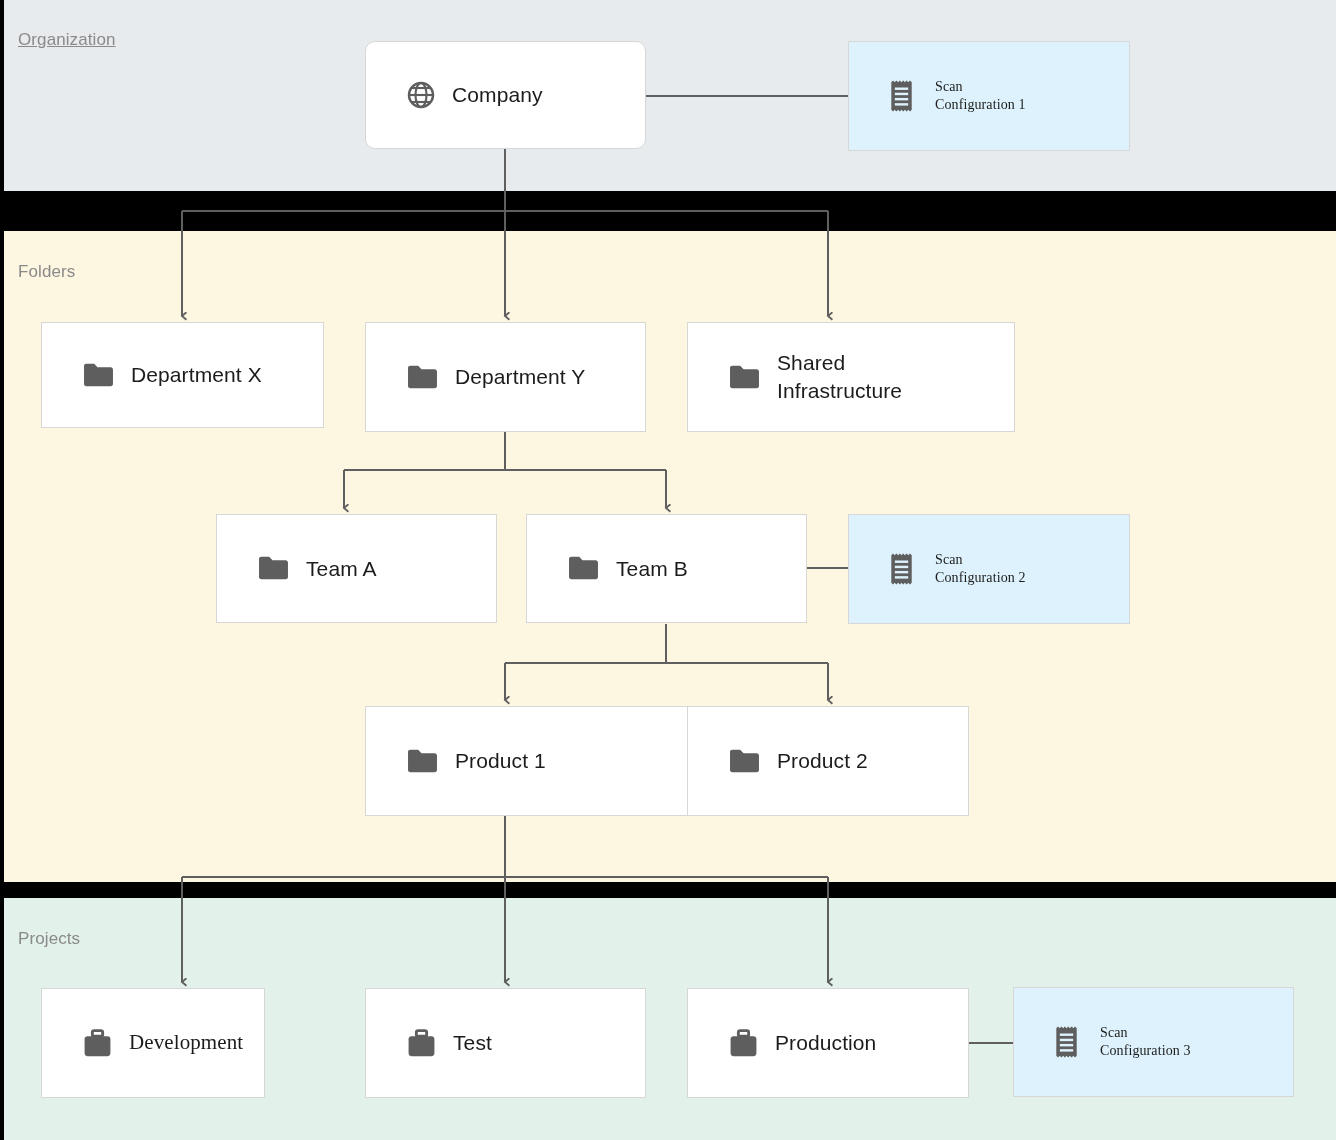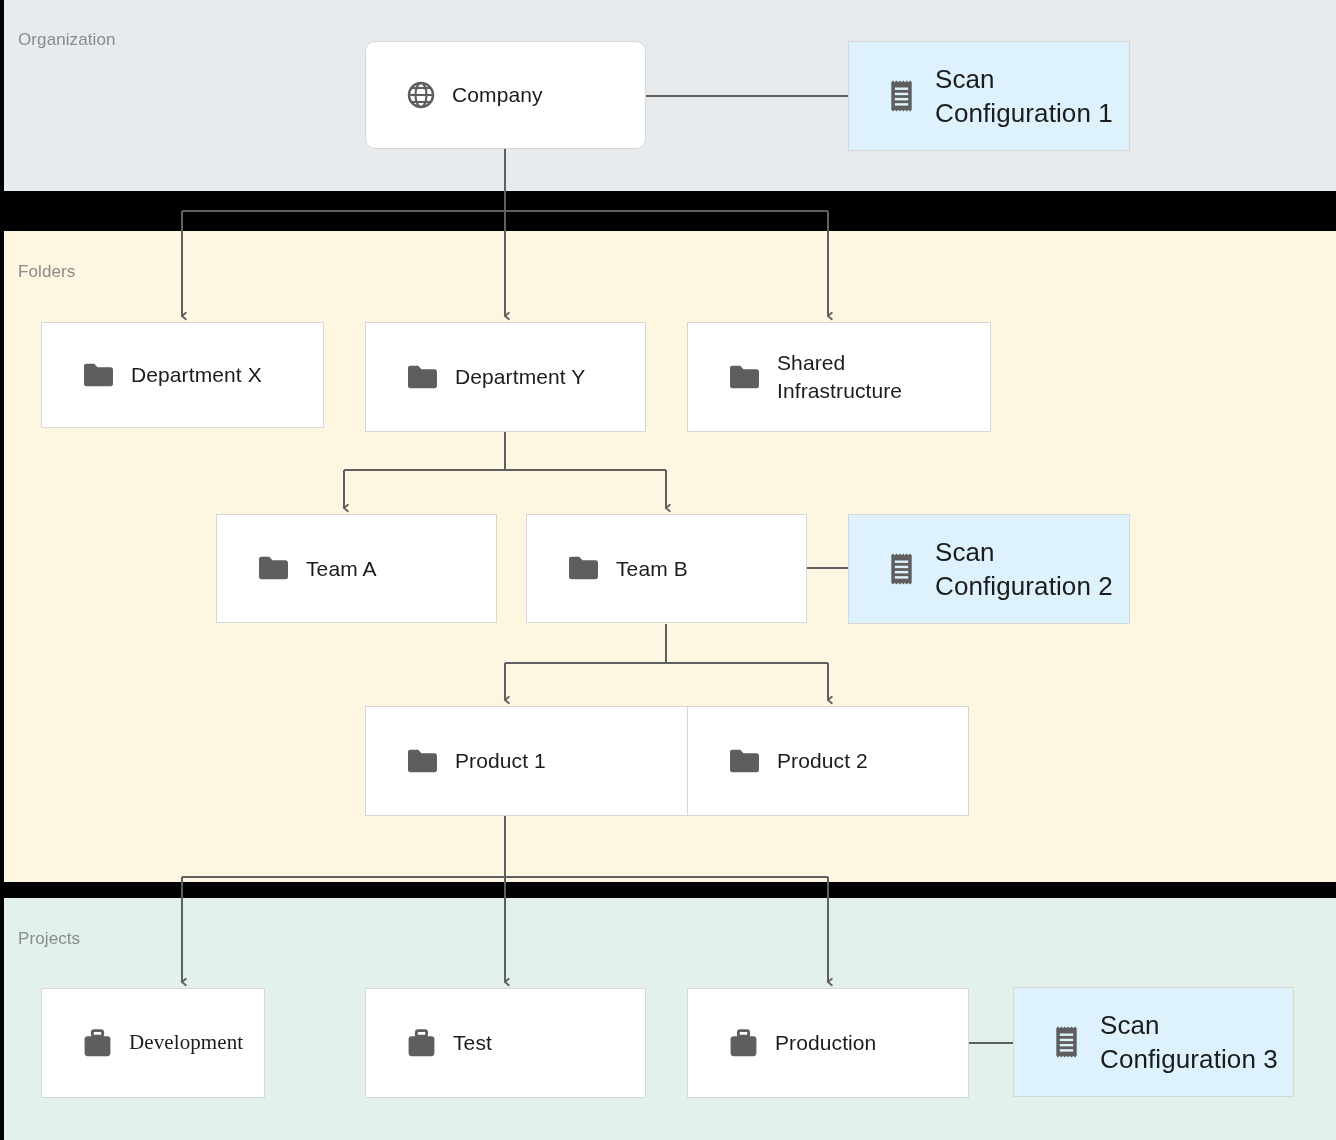--- a/index.html
+++ b/index.html
@@ -38,21 +38,21 @@
     height: 242px;
     background: #e2f1ea;
   }
   .band-label {
     position: absolute;
     font-size: 17px;
     color: #8a8a8a;
     letter-spacing: 0.1px;
     white-space: nowrap;
   }
-  #label-organization { left: 18px; top: 30px; }
+  #label-organization { left: 18px; top: 30px; text-decoration: underline; }
   #label-folders      { left: 18px; top: 262px; }
   #label-projects     { left: 18px; top: 929px; }
 
   
   #connectors {
     position: absolute;
     left: 0;
     top: 0;
     width: 1336px;
     height: 1140px;
@@ -85,21 +85,22 @@
     margin-right: 18px;
   }
   .node-label {
     font-size: 21px;
     color: #1c1c1c;
     line-height: 1.32;
     white-space: pre-line;
     letter-spacing: 0.1px;
   }
   .node.scan .node-label {
-    font-size: 26px;
+    font-size: 14px;
+    font-family: Liberation Serif, serif;
   }
 </style>
 </head>
 <body>
 
 <div id="canvas">
 
   <div class="band" id="band-organization"></div>
   <div class="band" id="band-folders"></div>
   <div class="band" id="band-projects"></div>
@@ -184,21 +185,21 @@
 
   <div class="node" style="left:365px; top:322px; width:281px; height:110px;">
     <span class="node-icon">
       <svg width="33" height="27" viewBox="0 0 26 21" aria-hidden="true">
         <path d="M1.6,3.0 C1.6,2.0 2.4,1.3 3.4,1.3 L9.6,1.3 L12.2,4.0 L22.6,4.0 C23.6,4.0 24.4,4.8 24.4,5.8 L24.4,17.2 C24.4,18.2 23.6,19.0 22.6,19.0 L3.4,19.0 C2.4,19.0 1.6,18.2 1.6,17.2 Z" fill="#5e5e5e"></path>
       </svg>
     </span>
     <span class="node-label">Department Y</span>
   </div>
 
-  <div class="node" style="left:687px; top:322px; width:304px; height:110px;">
+  <div class="node" style="left:687px; top:322px; width:328px; height:110px;">
     <span class="node-icon">
       <svg width="33" height="27" viewBox="0 0 26 21" aria-hidden="true">
         <path d="M1.6,3.0 C1.6,2.0 2.4,1.3 3.4,1.3 L9.6,1.3 L12.2,4.0 L22.6,4.0 C23.6,4.0 24.4,4.8 24.4,5.8 L24.4,17.2 C24.4,18.2 23.6,19.0 22.6,19.0 L3.4,19.0 C2.4,19.0 1.6,18.2 1.6,17.2 Z" fill="#5e5e5e"></path>
       </svg>
     </span>
     <span class="node-label">Shared
 Infrastructure</span>
   </div>
 
   <div class="node" style="left:216px; top:514px; width:281px; height:109px;">

